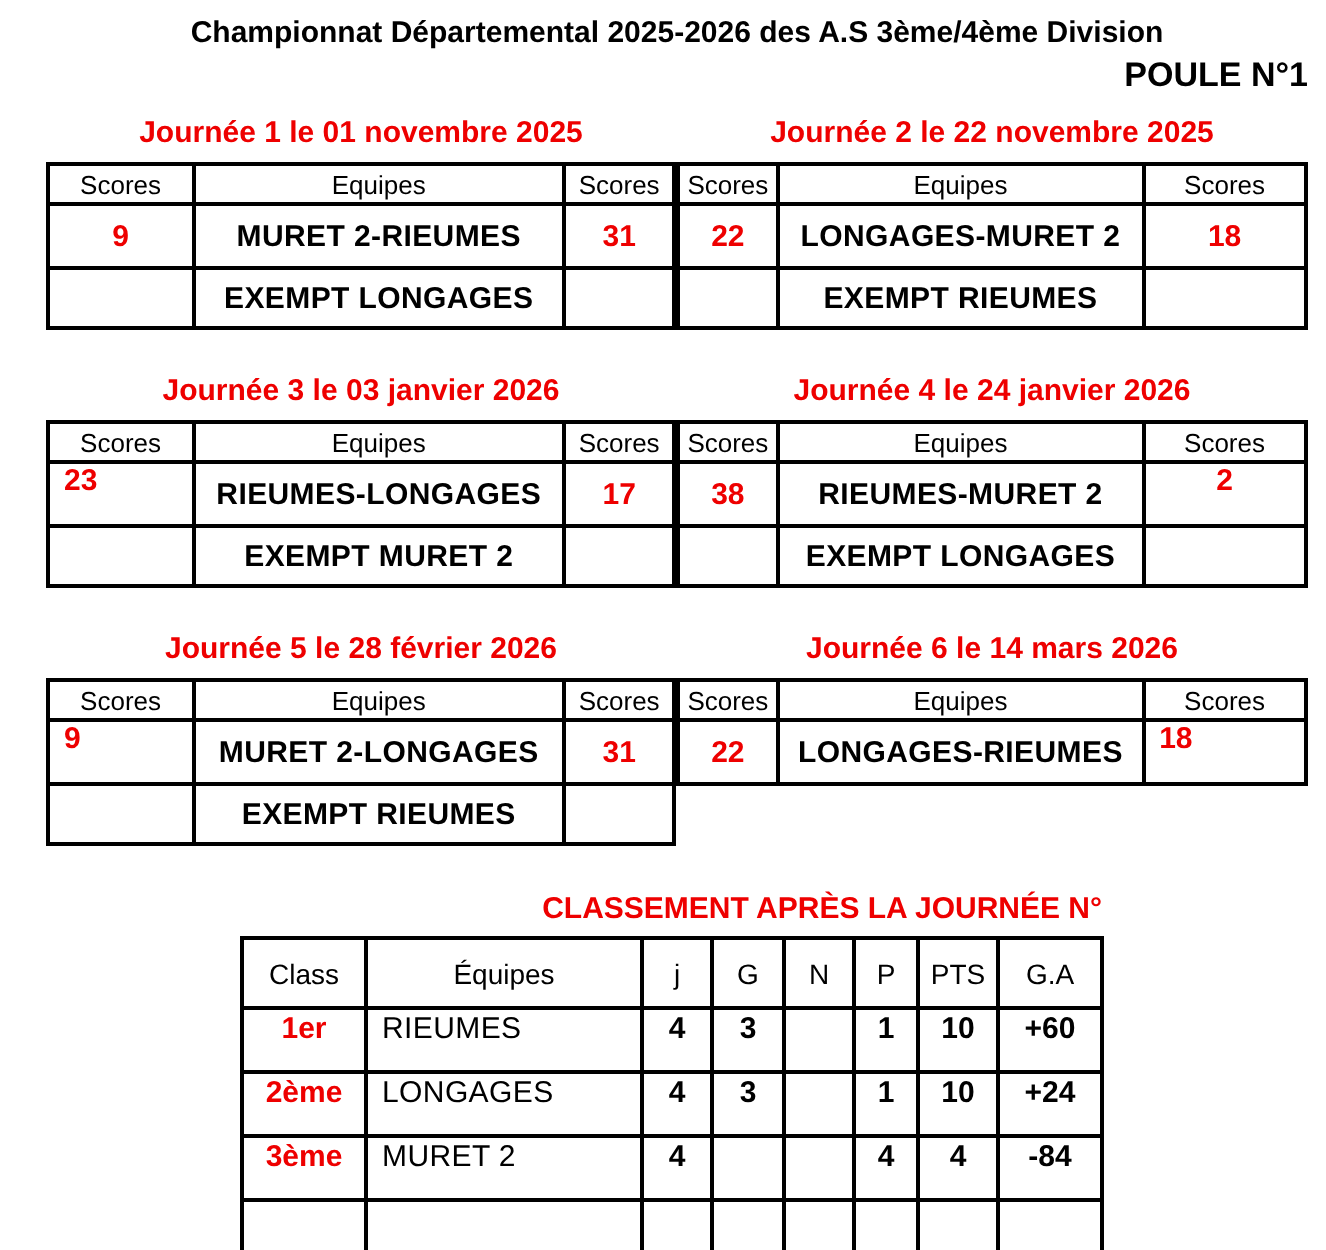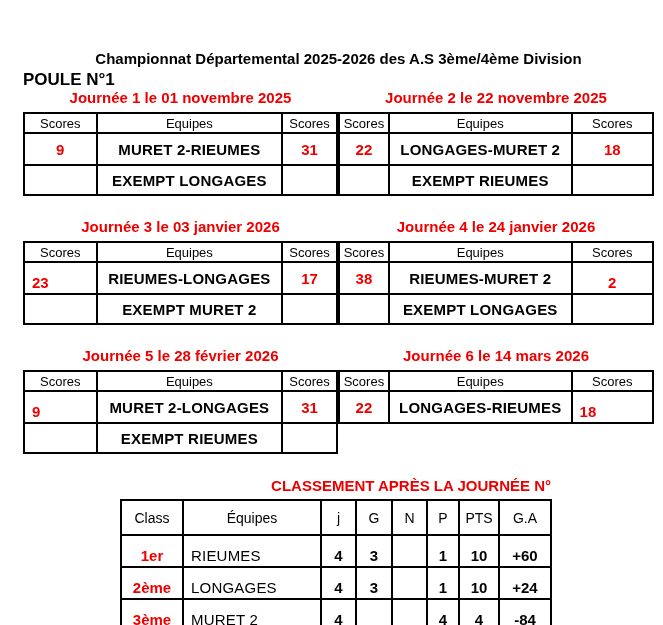--- a/index.html
+++ b/index.html
@@ -11,51 +11,51 @@
   * { box-sizing: border-box; }
   body { margin: 0; background: var(--background); }
   .page {
     width: 663px; height: 625px;
     background: var(--background);
     color: var(--text);
     font-family: "Liberation Sans", sans-serif;
     padding: 8px 9px 0 23px;
     overflow: hidden;
   }
-  .title1 { font-size: 15px; font-weight: bold; text-align: center; line-height: 18px; margin-top: 42px; }
-  .title2 { font-size: 17px; font-weight: bold; text-align: left; line-height: 20px; margin-top: 2px; }
+  .title1 { font-size: 15px; font-weight: bold; text-align: center; line-height: 18px; }
+  .title2 { font-size: 17px; font-weight: bold; text-align: right; line-height: 20px; margin-top: 2px; }
 
   .pair { display: flex; width: 631px; }
-  .pair-1 { }
+  .pair-1 { margin-top: 11px; }
   .pair-2, .pair-3 { margin-top: 23px; }
   .half-left  { width: 315px; }
   .half-right { width: 316px; }
   .jheading {
     color: var(--accent); font-weight: bold; font-size: 15px;
     text-align: center; line-height: 16px; margin: 0 0 6px 0;
   }
   table { border-collapse: collapse; table-layout: fixed; }
   td { border: 2px solid var(--border); overflow: hidden; padding: 0; }
 
   .jt .hdr td { height: 20px; font-size: 13px; font-weight: normal; text-align: center; vertical-align: middle; }
   .jt .match-row td { height: 32px; }
   .jt .exempt-row td { height: 30px; }
   .jt td.team { font-size: 15px; font-weight: bold; text-align: center; vertical-align: middle; letter-spacing: 0.2px; }
   .jt td.score { color: var(--accent); font-size: 15px; font-weight: bold; text-align: center; vertical-align: middle; }
-  .jt td.score.v-top { vertical-align: top; padding-top: 11px; }
+  .jt td.score.v-top { vertical-align: top; padding-top: 0; }
   .jt td.score.h-left { text-align: left; padding-left: 7px; }
 
   .classement-wrap { width: 431px; margin: 24px 0 0 97px; }
   .cheading {
     color: var(--accent); font-weight: bold; font-size: 15px;
     text-align: right; line-height: 16px; margin: 0 0 5px 0;
   }
   .ct { width: 430px; }
   .ct .hdr td { height: 35px; font-size: 14px; font-weight: normal; text-align: center; vertical-align: middle; }
-  .ct .row td { height: 32px; vertical-align: top; padding-top: 11px; }
+  .ct .row td { height: 32px; vertical-align: top; padding-top: 1px; }
   .ct td.pos  { color: var(--accent); font-weight: bold; font-size: 15px; text-align: center; }
   .ct td.team { font-weight: normal; font-size: 15px; text-align: left; padding-left: 7px; letter-spacing: 0.2px; }
   .ct td.num  { font-weight: bold; font-size: 15px; text-align: center; }
 </style>
 </head>
 <body>
 
 <div class="page">
 
   <div class="title1">Championnat Départemental 2025-2026 des A.S 3ème/4ème Division</div>

